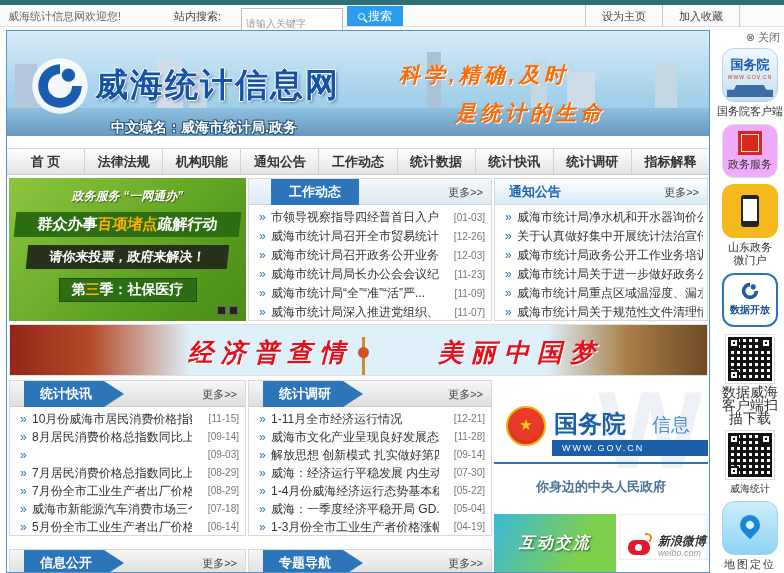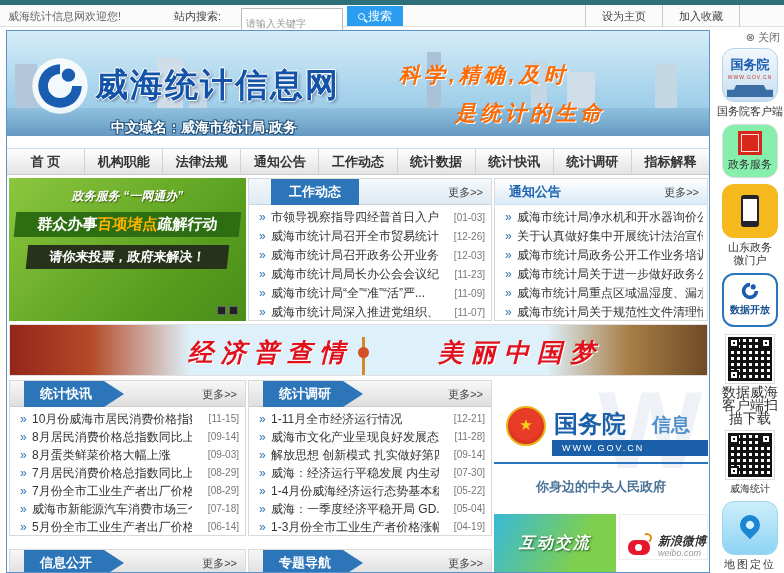--- a/index.html
+++ b/index.html
@@ -79,21 +79,21 @@
   .tower::after { content:""; position:absolute; left:-4px; top:10px; width:11px; height:11px; border-radius:50%; background:#d2512a; }
   .rt { position:absolute; font-size:25px; font-weight:bold; font-style:italic; color:#e2101a; font-family:"DejaVu Serif","Liberation Serif",serif; letter-spacing:8px; text-shadow:1px 1px 0 #fff; top:11px; white-space:nowrap; }
   .rt1 { left:178px; } .rt2 { left:428px; }
 
   
   .gov { position:absolute; left:487px; top:349px; width:214px; height:125px; background:#fff; overflow:hidden; }
   .gov::before { content:"W"; position:absolute; right:6px; top:-14px; font-size:110px; font-weight:bold; color:#eef2f6; }
   .emblem { position:absolute; left:12px; top:26px; width:40px; height:40px; border-radius:50%; background:radial-gradient(circle at 50% 45%,#e83b28 55%,#c01f12); border:2px solid #e8b31a; }
   .emblem::after { content:"★"; position:absolute; left:0; right:0; top:8px; text-align:center; color:#f7d117; font-size:15px; }
   .gov-name { position:absolute; left:60px; top:28px; font-size:24px; font-weight:bold; color:#1b5fa8; }
-  .gov-suffix { position:absolute; left:158px; top:32px; font-size:19px; font-weight:bold; color:#4d8ecb; }
+  .gov-suffix { position:absolute; left:158px; top:32px; font-size:19px; font-weight:normal; color:#4d8ecb; }
   .gov-url { position:absolute; left:58px; top:60px; width:156px; height:16px; background:#1b5fa8; color:#fff; font-size:9px; letter-spacing:2px; line-height:16px; padding-left:10px; }
   .gov-line { position:absolute; left:0; top:82px; width:214px; height:2px; background:#2a74c0; }
   .gov-tag { position:absolute; left:0; top:98px; width:100%; text-align:center; font-size:13px; font-weight:bold; color:#4a7296; }
   .interact { position:absolute; left:487px; top:483px; width:122px; height:58px; background:linear-gradient(115deg,#39b9d8,#7fcf4e 70%); display:flex; align-items:center; justify-content:center; cursor:pointer; }
   .interact span { color:#fff; font-size:16px; font-weight:bold; font-style:italic; letter-spacing:2px; text-shadow:1px 1px 2px #1c5f20; }
   .weibo { position:absolute; left:612px; top:483px; width:89px; height:46px; background:#fff; border:1px solid #eee; cursor:pointer; }
   .wb-logo { position:absolute; left:8px; top:18px; width:26px; height:22px; }
   .wb-logo::before { content:""; position:absolute; left:0; bottom:0; width:22px; height:15px; background:#e6162d; border-radius:7px; }
   .wb-logo::after { content:""; position:absolute; left:7px; bottom:4px; width:7px; height:7px; background:#fff; border-radius:50%; }
   .wb-arc { position:absolute; right:2px; top:0; width:10px; height:10px; border:2px solid #f08300; border-radius:50%; border-left-color:transparent; border-bottom-color:transparent; transform:rotate(15deg); }
@@ -102,21 +102,21 @@
 
   
   .sbar { position:absolute; left:716px; top:30px; width:68px; display:flex; flex-direction:column; align-items:center; }
   .sb-close { align-self:flex-end; font-size:11px; color:#666; margin:0 4px 3px 0; cursor:pointer; }
   .appicon { width:56px; height:54px; border-radius:12px; position:relative; overflow:hidden; cursor:pointer; }
   .sb-label { font-size:11px; color:#333; text-align:center; line-height:13px; margin:3px 0 6px; }
   .icon-gov { background:linear-gradient(#f2f8fd,#c7def1); border:1px solid #b8d4ea; }
   .ig-t { display:block; text-align:center; margin-top:7px; font-size:13px; font-weight:bold; color:#1a5cb0; }
   .ig-u { display:block; text-align:center; font-size:5px; color:#c0392b; letter-spacing:1px; }
   .ig-b { position:absolute; left:4px; right:4px; bottom:4px; height:12px; background:#3a6ea5; clip-path:polygon(0 100%,0 40%,15% 40%,20% 0,80% 0,85% 40%,100% 40%,100% 100%); }
-  .icon-zwfw { background:#86efac; border:1px solid #ddd; }
+  .icon-zwfw { background:#f0abfc; border:1px solid #ddd; }
   .seal { width:24px; height:24px; background:#d8281c; margin:6px auto 2px; position:relative; }
   .seal::after { content:""; position:absolute; inset:3px; border:1px solid rgba(255,255,255,.85); }
   .iz-t { display:block; text-align:center; font-size:11px; color:#333; }
   .icon-sd { background:#f5b91e; }
   .phone { width:18px; height:32px; background:#23232d; border-radius:3px; margin:11px auto; position:relative; }
   .phone::after { content:""; position:absolute; left:2px; right:2px; top:4px; bottom:6px; background:#fdfdfd; }
   .icon-data { background:#fff; border:2px solid #2a74b7; }
   .icon-data svg { display:block; margin:5px auto 1px; }
   .id-t { display:block; text-align:center; font-size:10px; font-weight:bold; color:#15508f; }
   .qr { width:48px; height:48px; border:2px solid #fff; outline:1px solid #ddd; position:relative; cursor:pointer;
@@ -166,34 +166,35 @@
       <circle cx="31" cy="15" r="5.5" fill="#1a5cb0"></circle>
     </svg>
     <div class="site-title">威海统计信息网</div>
     <div class="slogan1">科学,精确,及时</div>
     <div class="slogan2">是统计的生命</div>
     <div class="domain-txt">中文域名：威海市统计局.政务</div>
   </div>
 
   <div class="nav">
     <div class="nav-item">首 页</div>
+    <div class="nav-item">法律法规</div>
     <div class="nav-item">机构职能</div>
-    <div class="nav-item">法律法规</div>
     <div class="nav-item">通知公告</div>
     <div class="nav-item">工作动态</div>
     <div class="nav-item">统计数据</div>
     <div class="nav-item">统计快讯</div>
     <div class="nav-item">统计调研</div>
     <div class="nav-item">指标解释</div>
   </div>
 
   <div class="green">
     <div class="gp1">政务服务 “一网通办”</div>
     <div class="gp2"><span>群众办事</span><span class="hl">百项堵点</span><span>疏解行动</span></div>
     <div class="gp3">请你来投票，政府来解决！</div>
+    <div class="gp4"><span>第</span><span class="hl">三</span><span>季：社保医疗</span></div>
     <div class="dots">
       <div class="dot"></div>
       <div class="dot"></div>
     </div>
   </div>
 
   <div class="nbox" style="left:241px;top:147px;width:244px;height:143px;">
     <div class="hdr-work">
       <div class="hdr-tab">工作动态</div>
       <span class="more">更多&gt;&gt;</span>
@@ -232,21 +233,21 @@
   </div>
 
   <div class="nbox" style="left:2px;top:349px;width:237px;height:156px;">
     <div class="hdr-pen">
       <div class="pennant">统计快讯</div>
       <span class="more">更多&gt;&gt;</span>
     </div>
     <ul class="news tight w165">
       <li class="blt"><span class="t">10月份威海市居民消费价格指数同...</span><span class="d">[11-15]</span></li>
       <li class="blt"><span class="t">8月居民消费价格总指数同比上涨2...</span><span class="d">[09-14]</span></li>
-      <li class="blt"><span class="t">8月蛋类鲜菜价格大幅上涨</span><span class="d">[09-03]</span></li>
+      <li class="blt"><span class="d">[09-03]</span></li>
       <li class="blt"><span class="t">7月居民消费价格总指数同比上涨2...</span><span class="d">[08-29]</span></li>
       <li class="blt"><span class="t">7月份全市工业生产者出厂价格同比...</span><span class="d">[08-29]</span></li>
       <li class="blt"><span class="t">威海市新能源汽车消费市场三个问题...</span><span class="d">[07-18]</span></li>
       <li class="blt"><span class="t">5月份全市工业生产者出厂价格同比...</span><span class="d">[06-14]</span></li>
     </ul>
   </div>
 
   <div class="nbox" style="left:241px;top:349px;width:244px;height:156px;">
     <div class="hdr-pen">
       <div class="pennant">统计调研</div>

